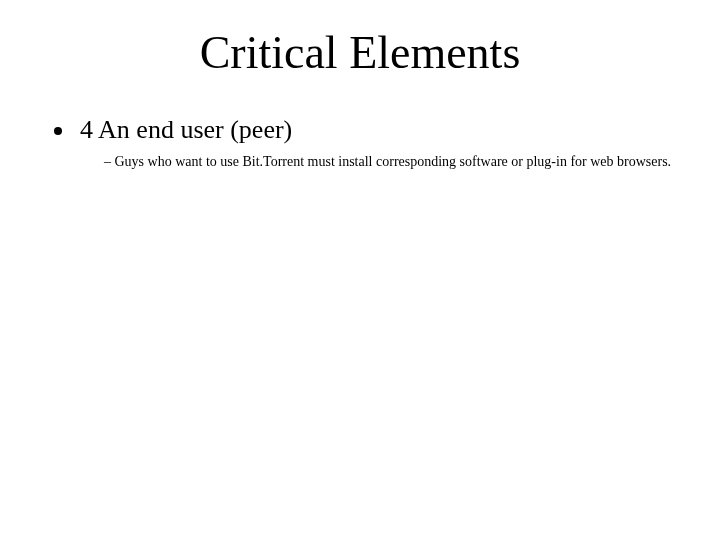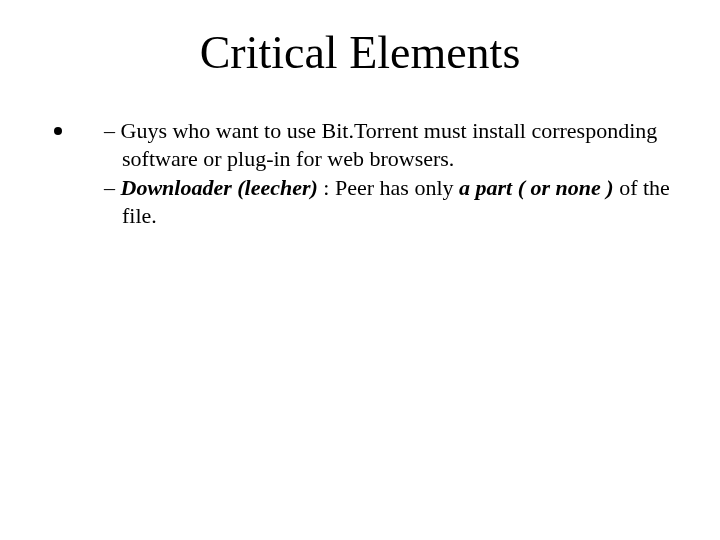--- a/index.html
+++ b/index.html
@@ -21,21 +21,21 @@
   .level1 {
     font-size: 26px;
     list-style-type: disc;
     margin-left: 36px;
     margin-bottom: 12px;
   }
   .level1 > li {
     padding-left: 4px;
   }
   .level2 {
-    font-size: 22px;
+    font-size: 14px;
     list-style: none;
     margin-left: 24px;
     margin-top: 8px;
     line-height: 1.25;
   }
   .level2 > li {
     text-indent: -18px;
     padding-left: 18px;
     margin-bottom: 2px;
   }
@@ -45,18 +45,18 @@
   .bold { font-weight: bold; }
   .ital { font-style: italic; }
 </style>
 </head>
 <body>
 
 <h1 class="title">Critical Elements</h1>
 
 <ul class="level1">
   <li>
+    <span>4 An end user (peer)</span>
     <ul class="level2">
       <li><span>Guys who want to use Bit.Torrent must install corresponding software or plug-in for web browsers.</span></li>
-      <li><span class="bold ital">Downloader (leecher)</span><span> : Peer has only </span><span class="bold ital">a part ( or none )</span><span> of the file.</span></li>
     </ul>
   </li>
 </ul>
 
 </body></html>

